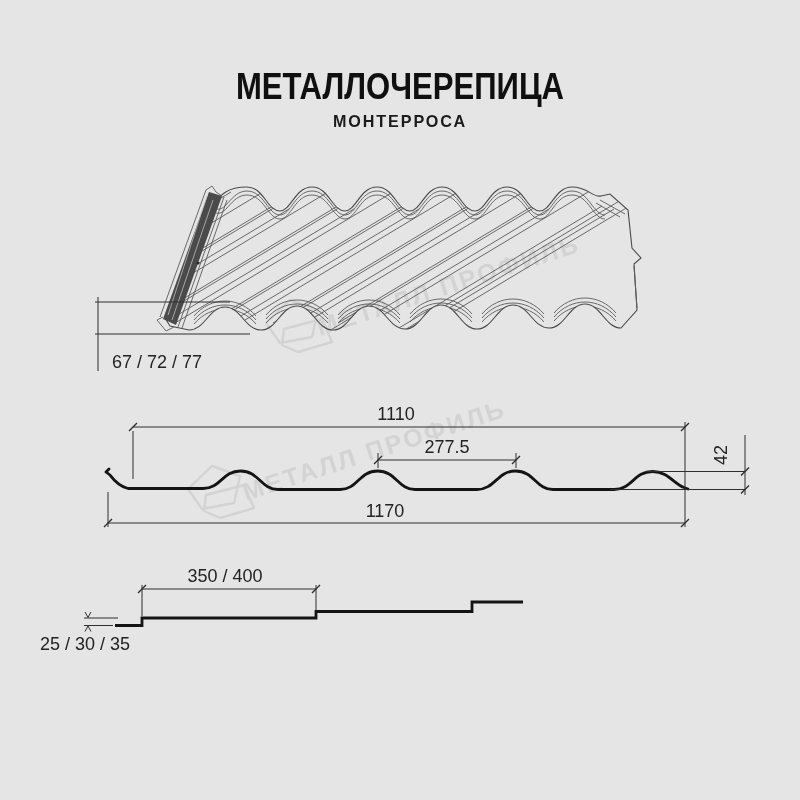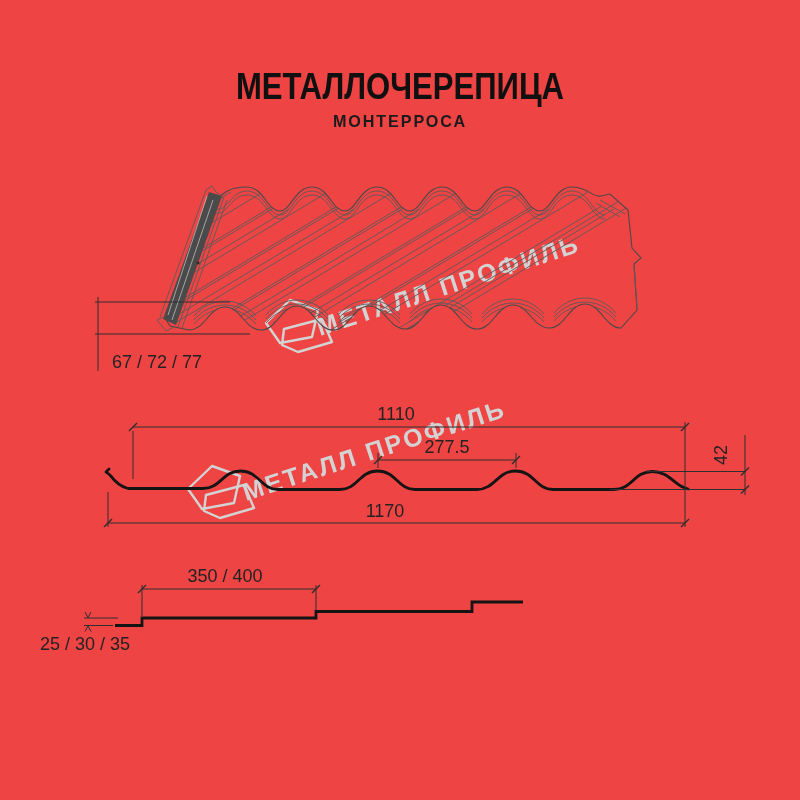--- a/index.html
+++ b/index.html
@@ -1,16 +1,16 @@
 <!DOCTYPE html>
 <html><head>
 <meta charset="utf-8">
 <style>
   html,body{margin:0;padding:0;background:#fff;}
-  .stage{position:relative;width:800px;height:800px;background:#ef4444;overflow:hidden;
+  .stage{position:relative;width:800px;height:800px;background:#e5e5e5;overflow:hidden;
          font-family:"Liberation Sans",sans-serif;}
   .title{position:absolute;top:66px;left:0;width:800px;text-align:center;
          font-size:37px;font-weight:800;color:#101010;letter-spacing:0px;
          transform:scaleX(.84);transform-origin:50% 50%;white-space:nowrap;}
   .subtitle{position:absolute;top:112px;left:0;width:800px;text-align:center;
          font-size:17px;font-weight:600;color:#1b1b1b;letter-spacing:2px;
          transform:scaleX(.95);transform-origin:50% 50%;white-space:nowrap;}
   svg{position:absolute;top:0;left:0;}
   .thin{stroke:#4a4a4a;stroke-width:1.1;fill:none;}
   .hair{stroke:#5a5a5a;stroke-width:.9;fill:none;}

